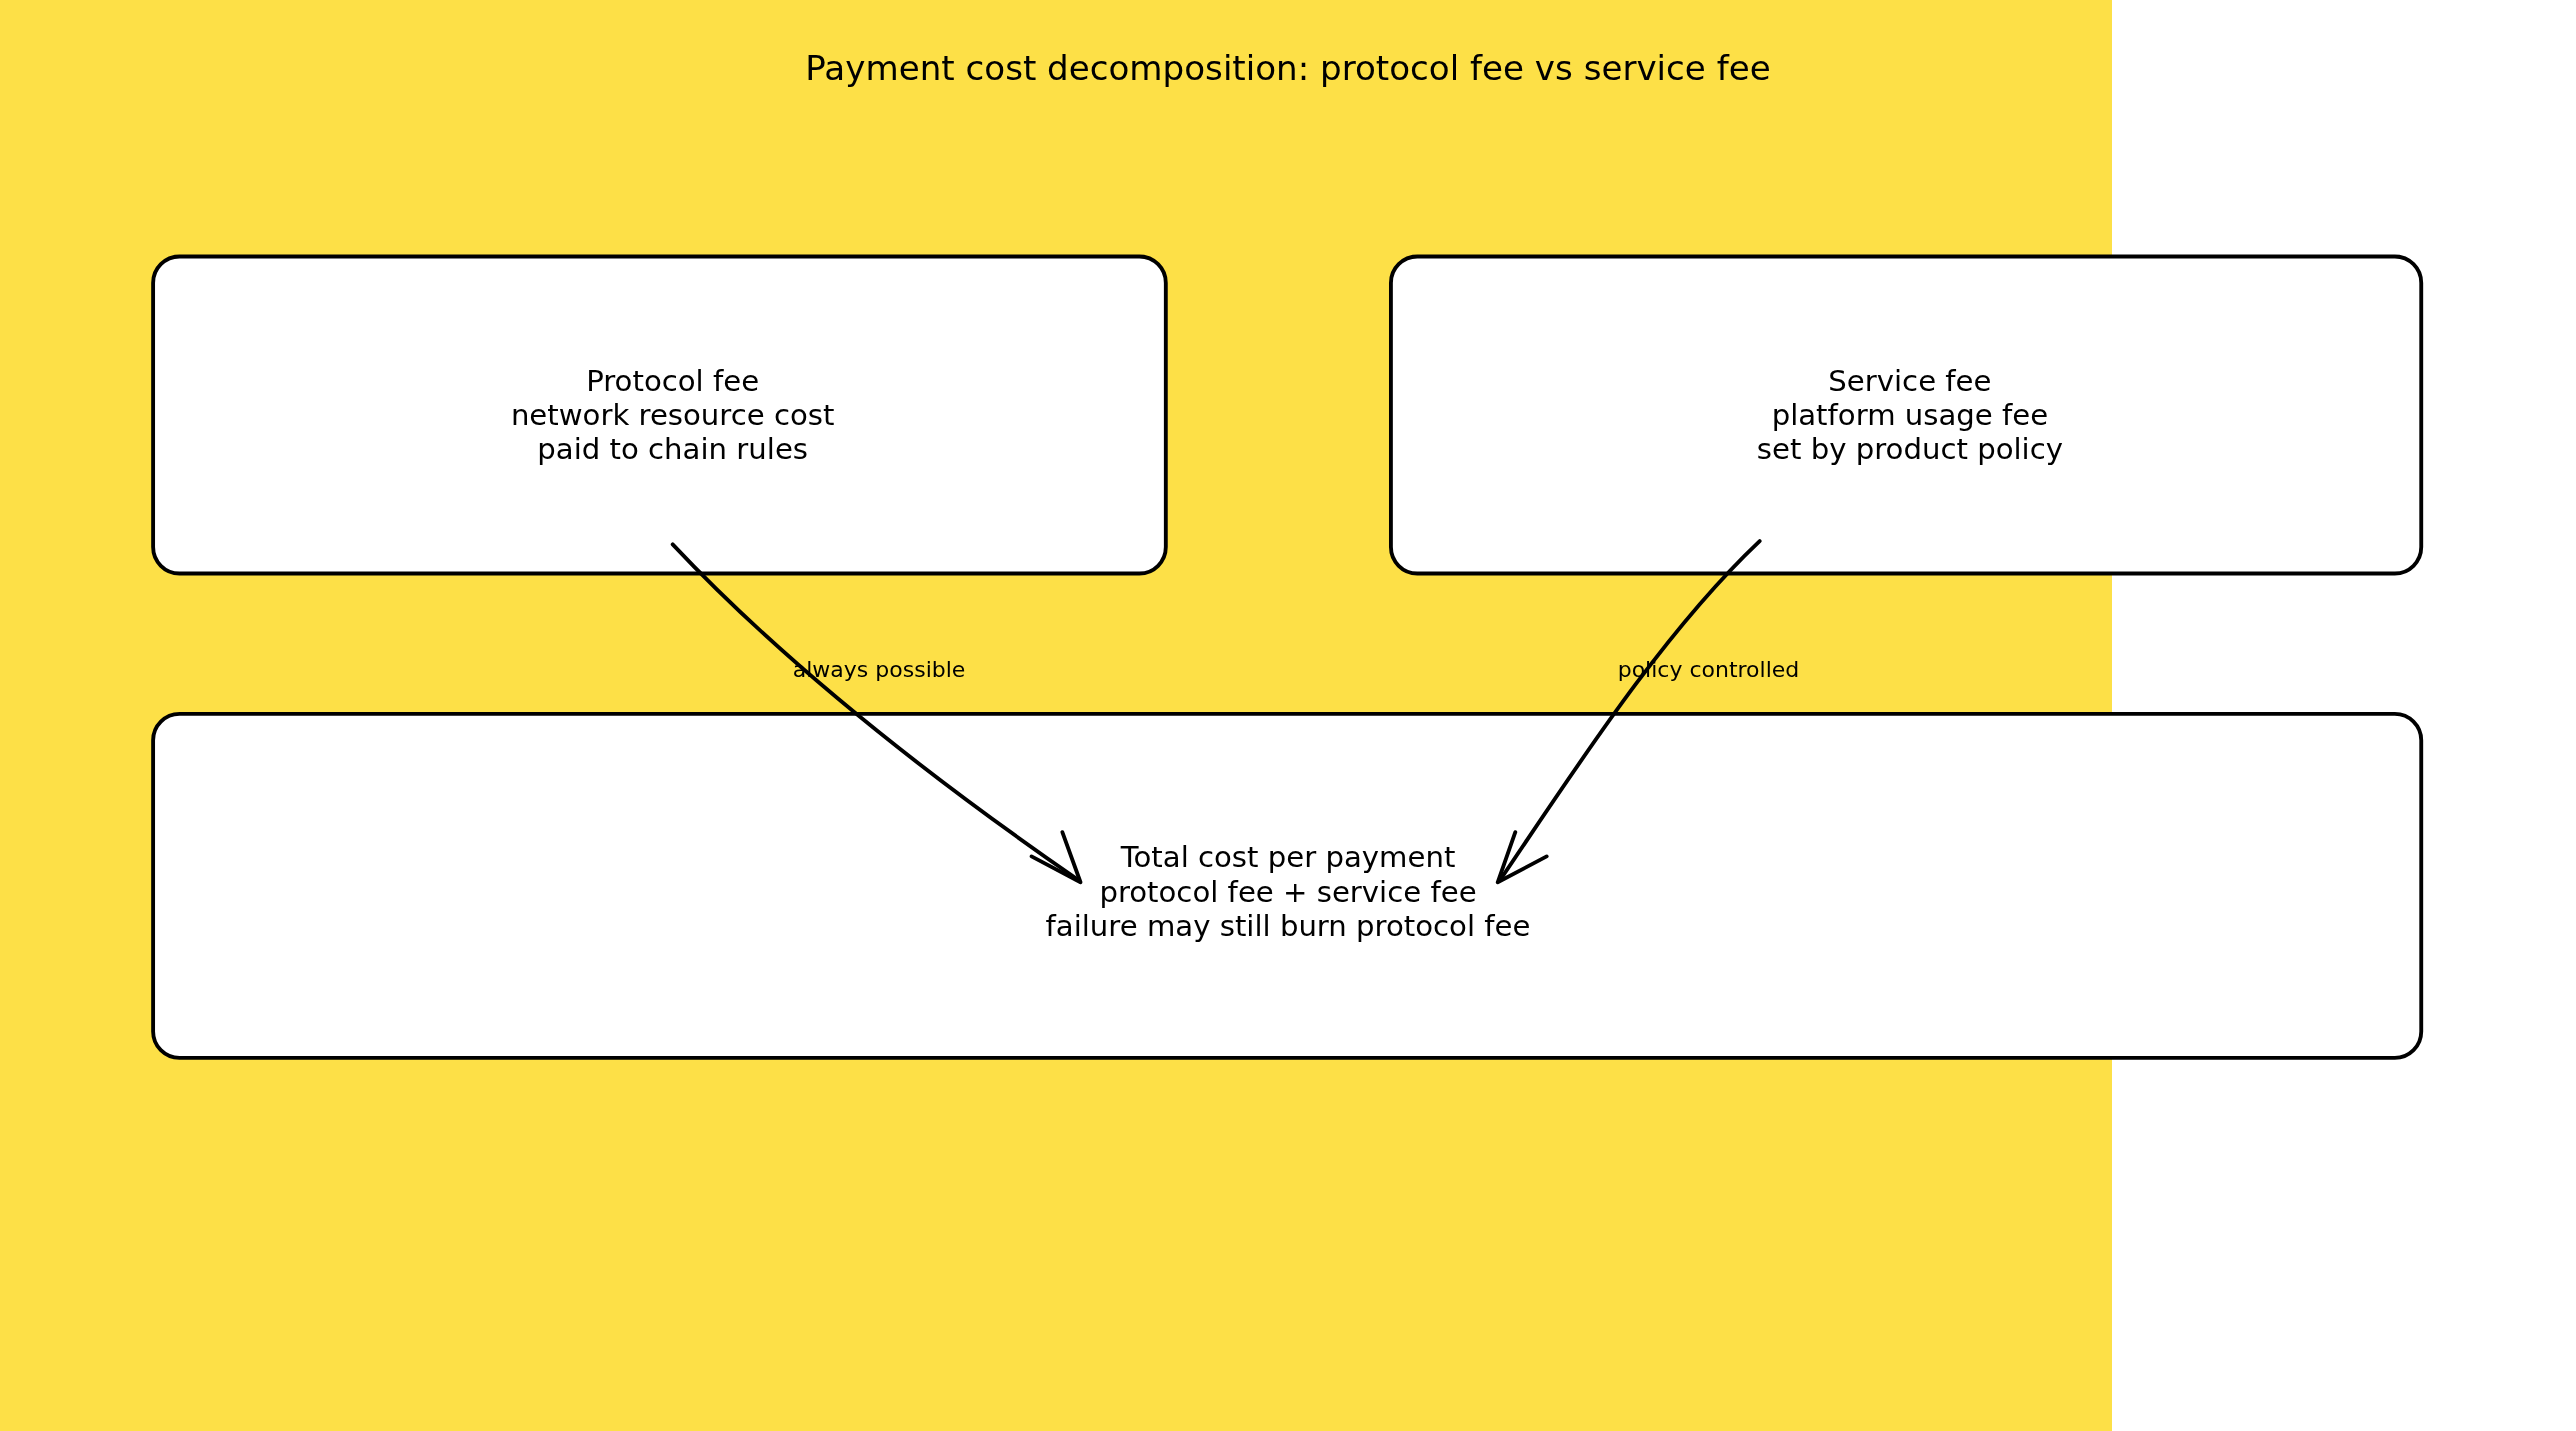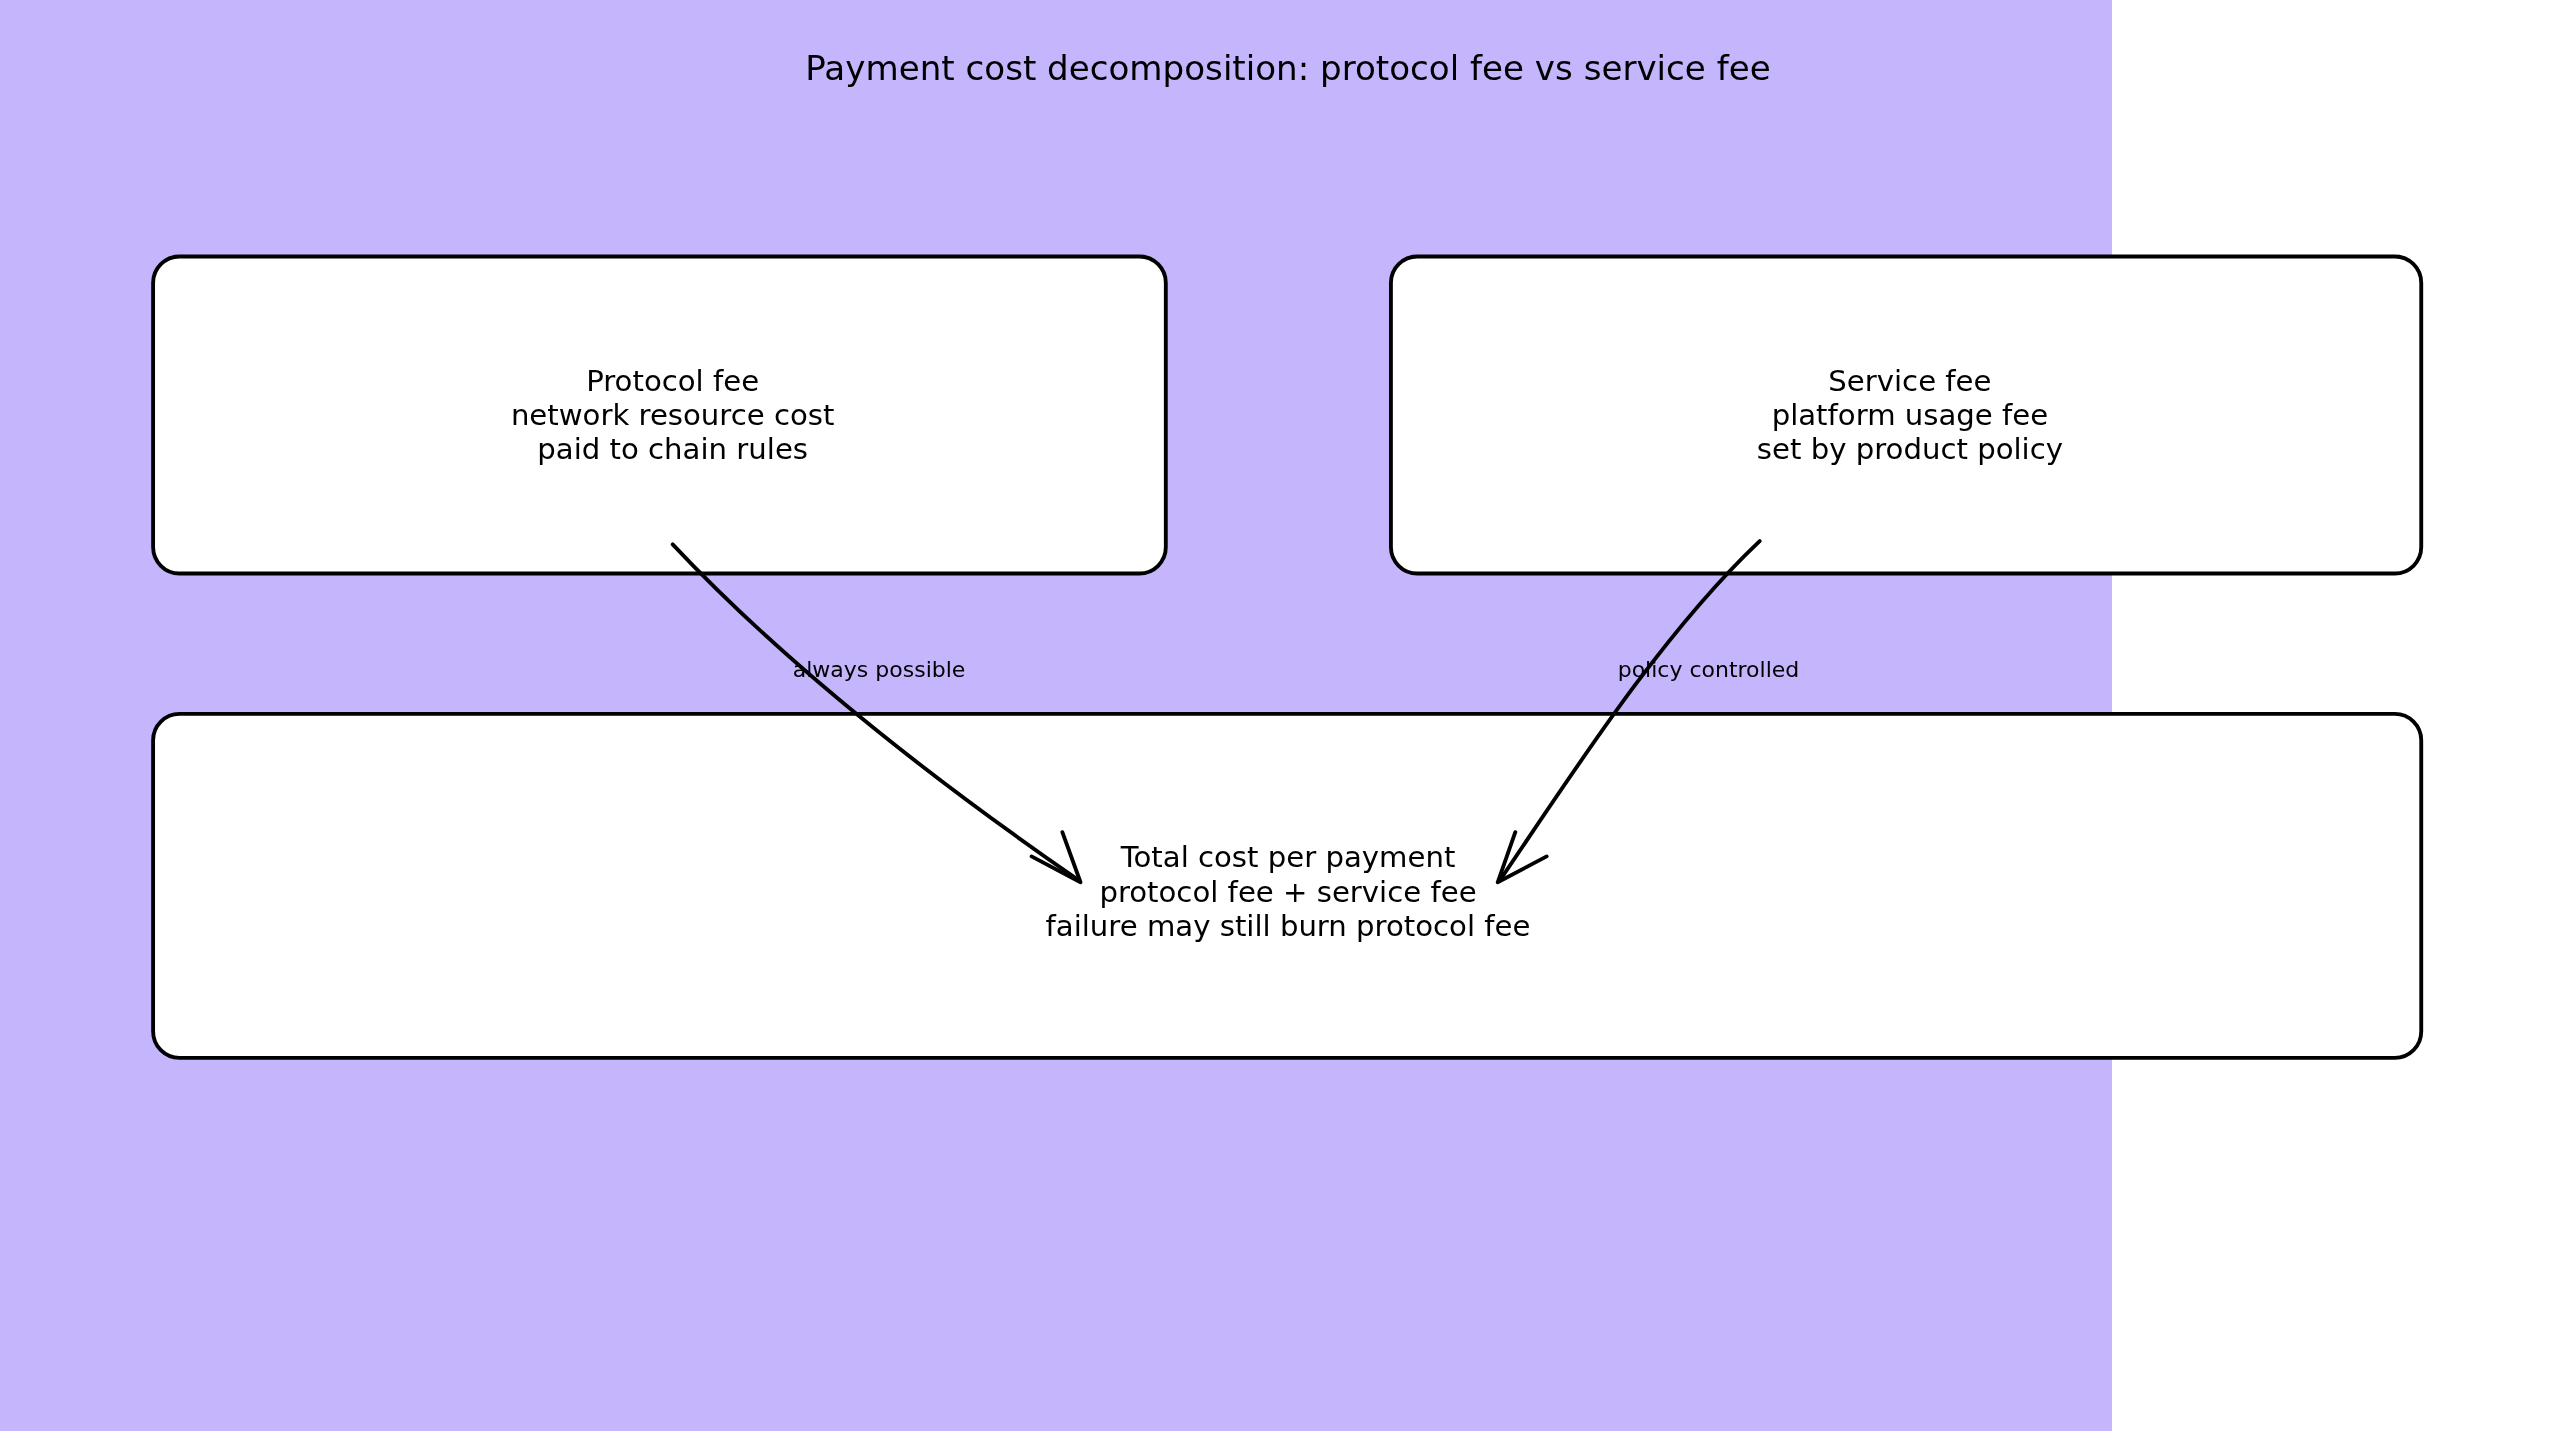--- a/index.html
+++ b/index.html
@@ -12,21 +12,21 @@
     width: 2576px;
     height: 1431px;
     overflow: hidden;
     font-family: "DejaVu Sans", sans-serif;
     color: #000000;
   }
   #diagram-root {
     position: relative;
     width: 2112px;
     height: 1431px;
-    background: #c4b5fd;
+    background: #fde047;
   }
   svg.canvas {
     position: absolute;
     inset: 0;
     width: 2576px;
     height: 1431px;
     display: block;
   }
   .node-box {
     fill: #ffffff;

